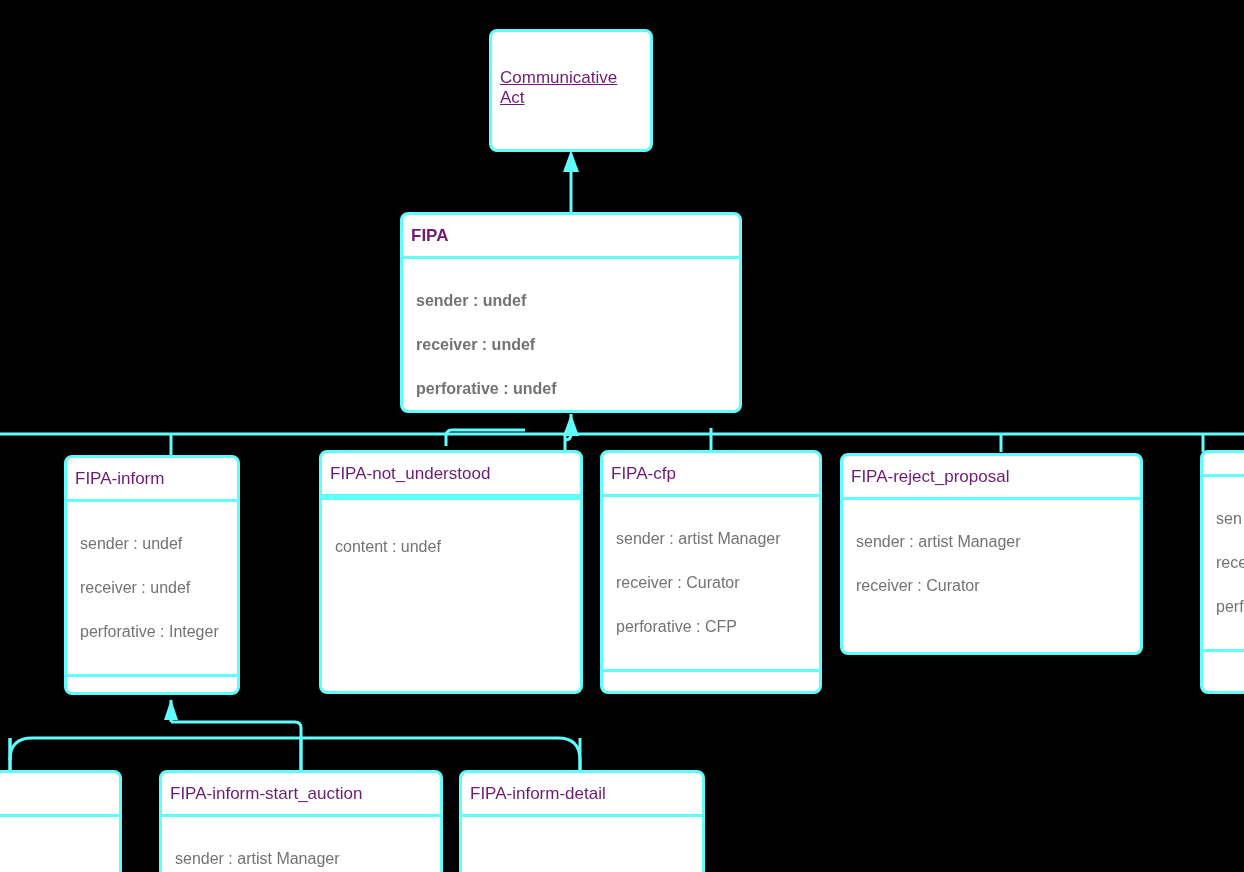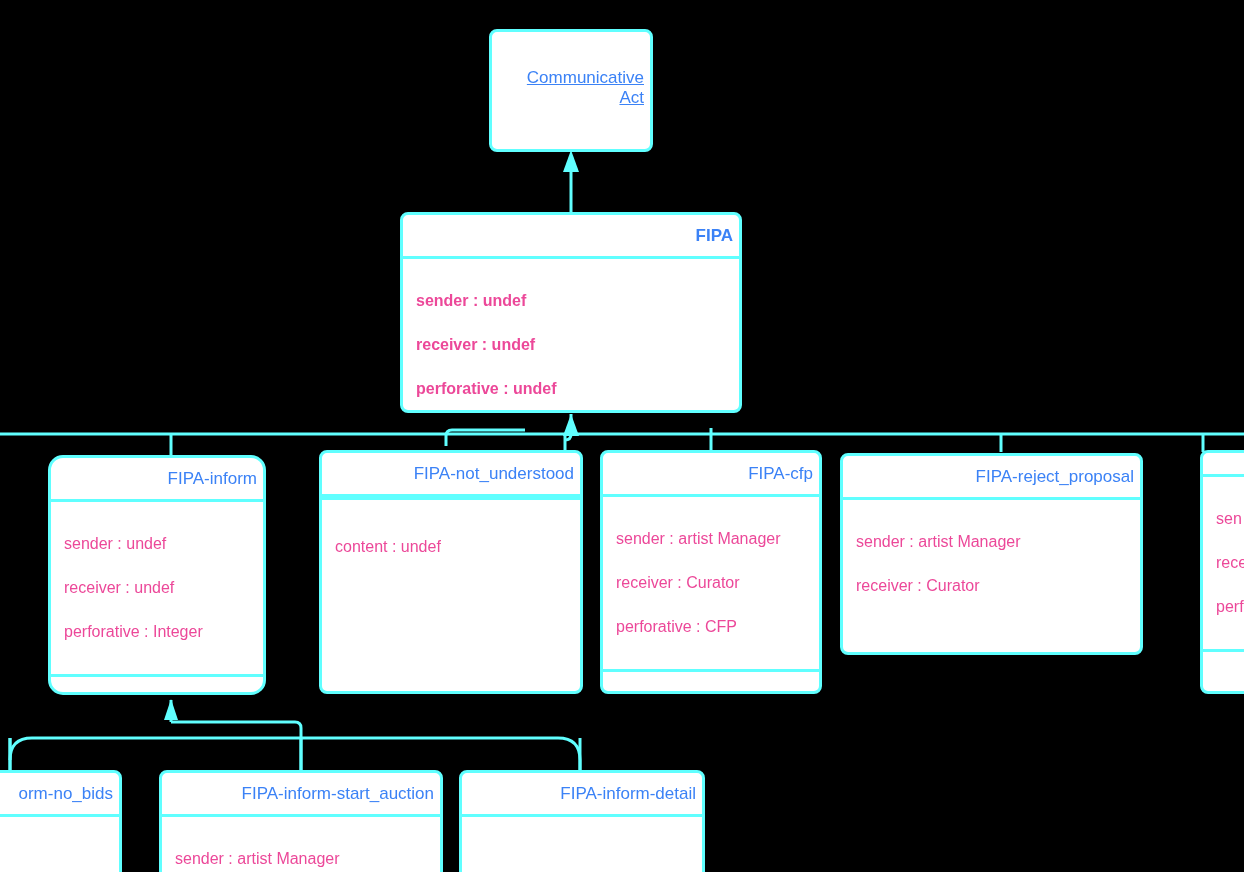--- a/index.html
+++ b/index.html
@@ -30,41 +30,41 @@
   .node {
     position: absolute;
     box-sizing: border-box;
     background: #ffffff;
     border: 3px solid #60ffff;
     border-radius: 8px;
     overflow: hidden;
   }
   .node-title {
     box-sizing: border-box;
-    text-align: right;
-    color: #3b82f6;
+    text-align: left;
+    color: #701a75;
     font-size: 17px;
     line-height: 20px;
-    padding: 11px 6px 10px 8px;
+    padding: 11px 24px 10px 8px;
     white-space: nowrap;
   }
   .node-title.abstract span {
     text-decoration: underline;
   }
   .node-title.wrap {
     white-space: normal;
   }
   .divider {
     height: 3px;
     background: #60ffff;
     width: 100%;
   }
   .compartment {
     box-sizing: border-box;
-    color: #ec4899;
+    color: #737373;
     font-size: 16px;
     line-height: 22px;
     padding: 9px 12px 9px 13px;
     white-space: pre-line;
   }
   .compartment.content-pad {
     padding-top: 26px;
   }
   .compartment.content-pad2 {
     padding-top: 36px;
@@ -125,21 +125,21 @@
     </div>
     <div class="divider"></div>
     <div class="compartment">
       <span class="attr-line">sender : undef</span>
       <span class="attr-line">receiver : undef</span>
       <span class="attr-line">perforative : undef</span>
     </div>
 
   </div>
 
-  <div class="node" style="left:48px; top:455px; width:218px; height:240px;border-radius:15px;">
+  <div class="node" style="left:64px; top:455px; width:176px; height:240px;">
     <div class="node-title">
       <span>FIPA-inform</span>
     </div>
     <div class="divider"></div>
     <div class="compartment">
       <span class="attr-line">sender : undef</span>
       <span class="attr-line">receiver : undef</span>
       <span class="attr-line">perforative : Integer</span>
     </div>
     <div class="divider"></div>

